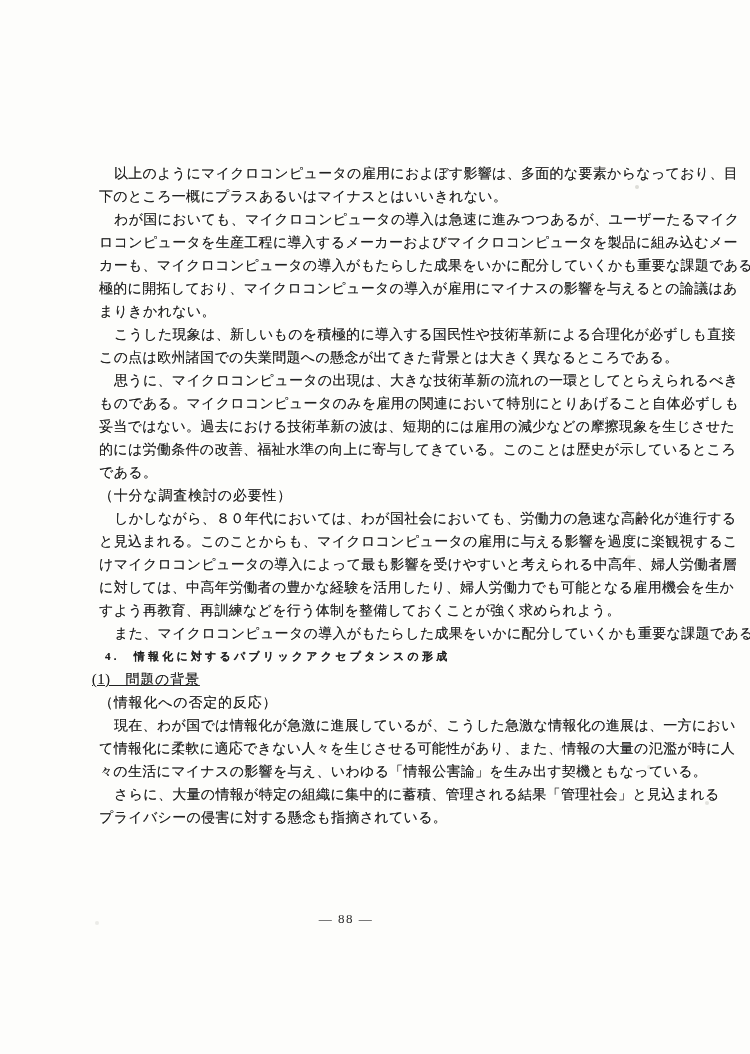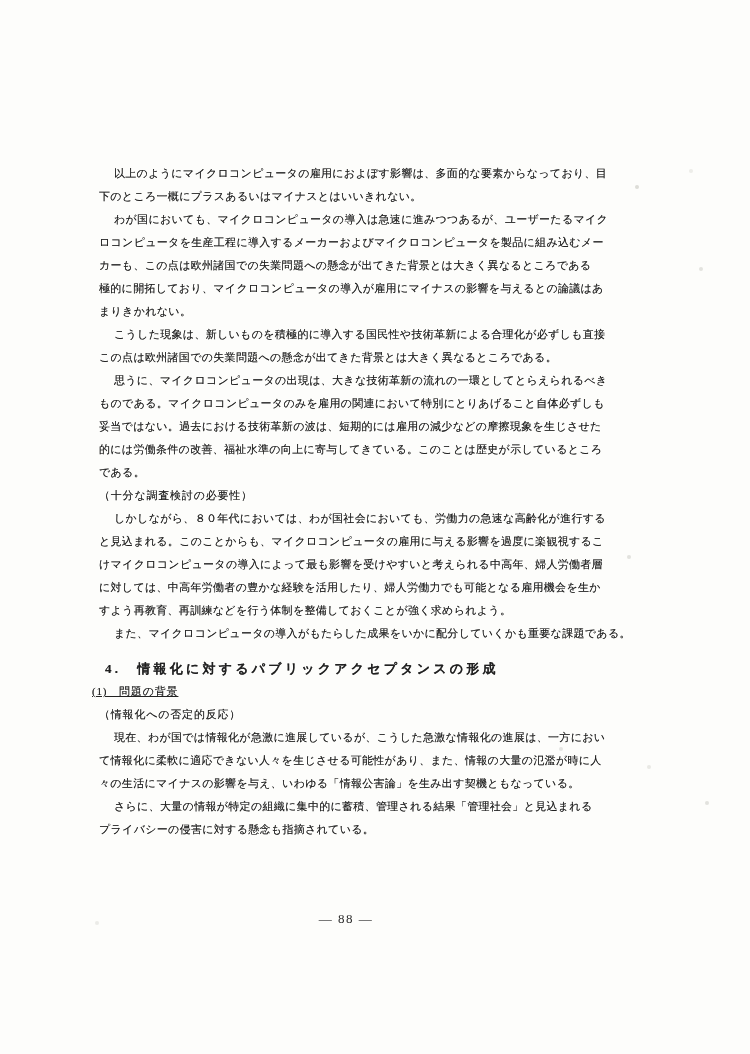--- a/index.html
+++ b/index.html
@@ -13,36 +13,35 @@
     font-family: "Liberation Serif", "DejaVu Serif", serif;
     color: #212121;
   }
   .content {
     position: absolute;
     left: 99px;
     top: 162px;
     width: 566px;
   }
   .line {
-    font-size: 11px;
+    font-size: 14px;
     line-height: 23px;
     height: 23px;
     white-space: nowrap;
     letter-spacing: 0.3px;
     text-shadow: 0 0 0.5px rgba(25,25,25,0.55);
   }
   .paragraph .line:first-child { text-indent: 15px; }
   .paren-heading .line { letter-spacing: 0.8px; }
   .section-heading .line {
-    font-size: 13px;
+    font-size: 11px;
     font-weight: bold;
     letter-spacing: 3.2px;
     text-indent: 6px;
     text-shadow: 0 0 0.6px rgba(25,25,25,0.6);
-    margin-top: 12px;
   }
   .sub-numbered .line { margin-left: -7px; letter-spacing: 0.8px; text-decoration: underline; }
   .footer {
     position: absolute;
     top: 911px;
     left: 0;
     width: 100%;
     text-align: center;
     transform: translateX(-29px);
     font-size: 13px;
@@ -73,21 +72,21 @@
 <div class="page">
   <div class="specks"></div>
   <div class="content">
       <div class="block paragraph">
         <div class="line">以上のようにマイクロコンピュータの雇用におよぼす影響は、多面的な要素からなっており、目</div>
         <div class="line">下のところ一概にプラスあるいはマイナスとはいいきれない。</div>
       </div>
       <div class="block paragraph">
         <div class="line">わが国においても、マイクロコンピュータの導入は急速に進みつつあるが、ユーザーたるマイク</div>
         <div class="line">ロコンピュータを生産工程に導入するメーカーおよびマイクロコンピュータを製品に組み込むメー</div>
-        <div class="line">カーも、この点は欧州諸国での失業問題への懸念が出てきた背景とは大きく異なるところである</div>
+        <div class="line">カーも、マイクロコンピュータの導入がもたらした成果をいかに配分していくかも重要な課題である</div>
         <div class="line">極的に開拓しており、マイクロコンピュータの導入が雇用にマイナスの影響を与えるとの論議はあ</div>
         <div class="line">まりきかれない。</div>
       </div>
       <div class="block paragraph">
         <div class="line">こうした現象は、新しいものを積極的に導入する国民性や技術革新による合理化が必ずしも直接</div>
         <div class="line">この点は欧州諸国での失業問題への懸念が出てきた背景とは大きく異なるところである。</div>
       </div>
       <div class="block paragraph">
         <div class="line">思うに、マイクロコンピュータの出現は、大きな技術革新の流れの一環としてとらえられるべき</div>
         <div class="line">ものである。マイクロコンピュータのみを雇用の関連において特別にとりあげること自体必ずしも</div>

